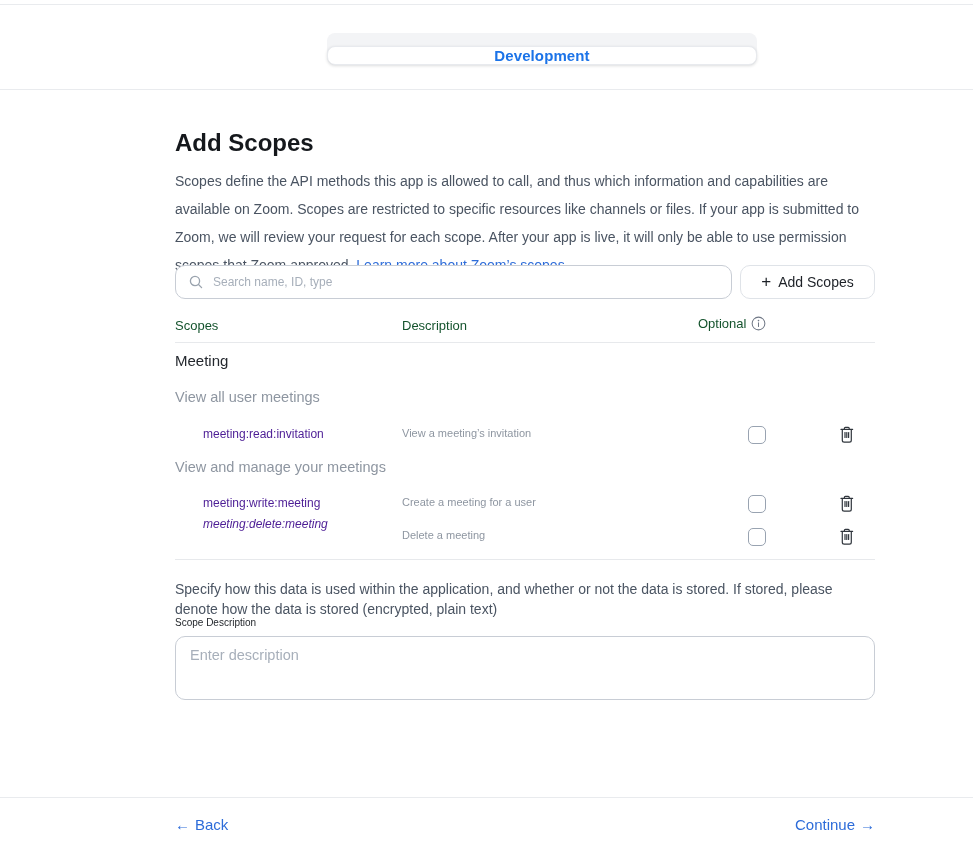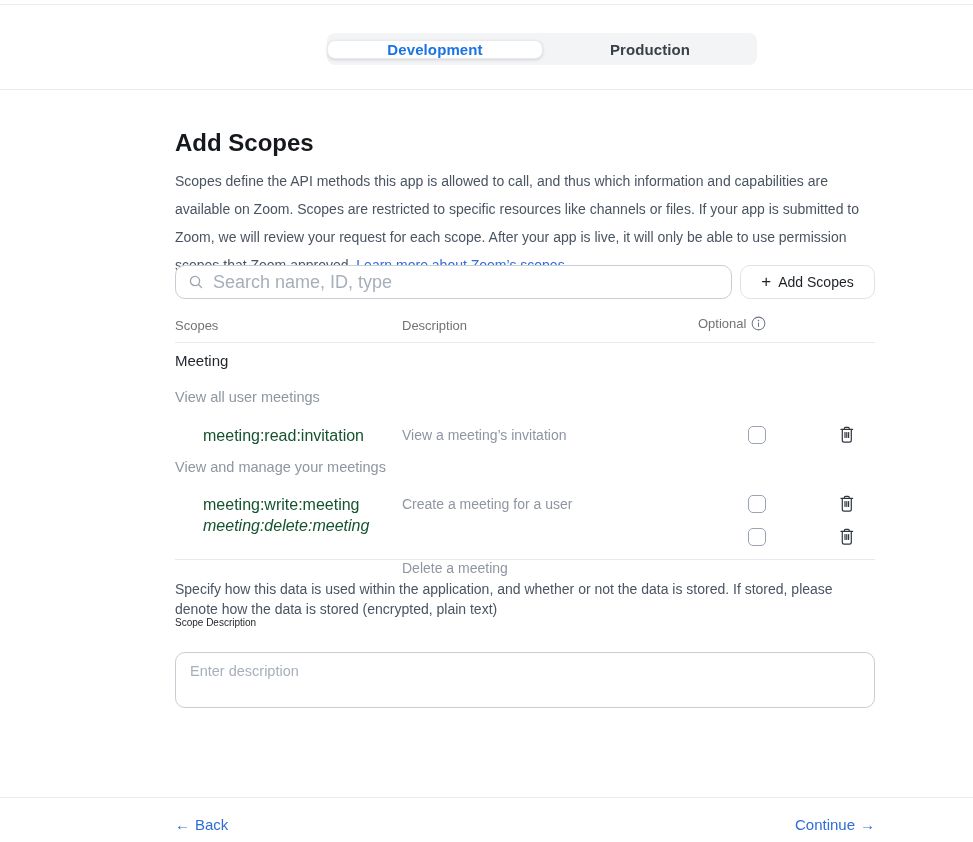--- a/index.html
+++ b/index.html
@@ -7,21 +7,21 @@
   body { font-family: "Liberation Sans", sans-serif; position: relative; }
 
   .hairline { position: absolute; left: 0; width: 973px; height: 1px; background: #e9ebee; }
   .hairline-top { top: 4px; }
   .hairline-tabs { top: 89px; }
   .hairline-footer { top: 797px; }
 
   
   .tab-group {
     position: absolute; left: 327px; top: 33px; width: 430px; height: 32px;
-    background: #f3f4f6; border-radius: 8px; display: flex; align-items: center;
+    background: #f3f4f6; border-radius: 8px; display: flex; align-items: flex-end;
   }
   .tab {
     flex: 1; display: flex; align-items: center; justify-content: center;
     font-size: 15px; font-weight: 600; color: #3b4149; cursor: pointer;
     border-radius: 8px; letter-spacing: .1px;
   }
   .tab.active {
     background: #ffffff; color: #1b73e8; font-weight: 700;
     border: 1px solid #e8eaee; box-shadow: 0 1px 3px rgba(20,24,31,.15);
   }
@@ -34,79 +34,78 @@
   .intro { top: 167px; left: 0; width: 700px; font-size: 14px; line-height: 28px; color: #4a5462; }
   .link { color: #2d6cd9; text-decoration: none; cursor: pointer; }
 
   
   .search-box {
     top: 265px; left: 0; width: 557px; height: 34px;
     border: 1px solid #c8cdd5; border-radius: 10px; background: #fff;
     display: flex; align-items: center; padding: 0 12px; gap: 9px;
   }
   .search-box input {
-    border: none; outline: none; flex: 1; font-size: 18px;
+    border: none; outline: none; flex: 1; font-size: 12px;
     font-family: "Liberation Sans", sans-serif; color: #2c323a; background: transparent;
   }
   .search-box input::placeholder { color: #a7afba; }
   .add-scopes-btn {
     top: 265px; left: 565px; width: 135px; height: 34px;
     border: 1px solid #dfe3e8; border-radius: 10px; background: #fff;
     display: flex; align-items: center; justify-content: center; gap: 7px;
     font-size: 14px; color: #1d2127; cursor: pointer;
     font-family: "Liberation Sans", sans-serif;
   }
   .plus-glyph { font-size: 17px; font-weight: 400; color: #1d2127; line-height: 1; margin-top: -1px; }
 
   
-  .thead-cell { font-size: 13px; color: #737373; }
+  .thead-cell { font-size: 13px; color: #14532d; }
   .th-scopes { top: 318px; left: 0; }
   .th-description { top: 318px; left: 227px; }
   .th-optional { top: 316px; left: 523px; display: inline-flex; align-items: center; gap: 5px; }
   .divider-inner { position: absolute; left: 0; width: 700px; height: 1px; background: #e7e9ec; }
   .div-head { top: 342px; }
   .div-rows { top: 559px; }
 
   .group-label { top: 352px; left: 0; font-size: 15px; color: #24282e; text-align: right; }
   .section-label { font-size: 14.5px; color: #8e96a1; left: 0; }
-  .scope-id { font-size: 16px; color: #14532d; left: 28px; }
-  .scope-desc { font-size: 14px; color: #8e96a1; left: 227px; }
+  .scope-id { font-size: 12px; color: #4c1d95; left: 28px; }
+  .scope-desc { font-size: 11px; color: #8e96a1; left: 227px; }
   .checkbox {
     position: absolute; left: 573px; width: 18px; height: 18px;
     border: 1.5px solid #99a3b1; border-radius: 5px; background: #fff; cursor: pointer;
   }
   .trash-btn { position: absolute; left: 664px; width: 18px; height: 18px;
     background: none; border: none; cursor: pointer; padding: 0; }
 
   
   .scope-desc-label { top: 585px; left: 0; font-size: 10px; font-weight: 400; color: #1d2126; margin-top: 32px; }
   .scope-desc-helper { top: 579px; left: 0; width: 700px; font-size: 14px; line-height: 20px; color: #4a5462; }
   .desc-textarea {
-    top: 652px; left: 0; width: 700px; height: 56px;
+    top: 636px; left: 0; width: 700px; height: 64px;
     border: 1px solid #c8cdd5; border-radius: 10px; resize: none;
     font-family: "Liberation Sans", sans-serif; font-size: 14.5px; color: #2c323a;
     padding: 10px 14px; outline: none;
   }
   .desc-textarea::placeholder { color: #a7afba; }
 
   
   .footer-nav { top: 816px; left: 0; width: 700px; display: flex; justify-content: space-between; }
   .nav-link { font-size: 15px; color: #2d6cd9; text-decoration: none; cursor: pointer;
     display: inline-flex; align-items: center; gap: 5px; background: none; border: none;
     font-family: "Liberation Sans", sans-serif; padding: 0; }
   .arrow-glyph { font-size: 15px; line-height: 1; }
 </style>
 </head>
 <body>
 
 <div class="hairline hairline-top"></div>
 
 <div class="tab-group">
   <div class="tab active">Development</div>
-  <div class="tab">Production</div>
 </div>
 <div class="hairline hairline-tabs"></div>
 
 <div class="content">
 
   <h1 class="abs page-title">Add Scopes</h1>
 
   <p class="abs intro"><span>Scopes define the API methods this app is allowed to call, and thus which information and capabilities are available on Zoom. Scopes are restricted to specific resources like channels or files. If your app is submitted to Zoom, we will review your request for each scope. After your app is live, it will only be able to use permission scopes that Zoom approved. </span><a class="link">Learn more about Zoom’s scopes.</a></p>
 
   <div class="abs search-box">
@@ -174,21 +173,21 @@
           <line x1="6" y1="6.6" x2="6" y2="11.4"></line>
           <line x1="7.8" y1="6.6" x2="7.8" y2="11.4"></line>
           <line x1="9.6" y1="6.6" x2="9.6" y2="11.4"></line>
         </svg>
       </span>
     </button>
   </div>
 
   <div>
     <span class="abs scope-id" style="top:517px;font-style:italic;">meeting:delete:meeting</span>
-    <span class="abs scope-desc" style="top:529px;margin-top:31px;">Delete a meeting</span>
+    <span class="abs scope-desc" style="top:529px;">Delete a meeting</span>
     <span class="checkbox" style="top:528px;"></span>
     <button class="trash-btn" style="top:528px;">
       <span style="display:flex;">
         <svg width="16" height="18" viewBox="0 0 16 18" fill="none" stroke="#30363d" stroke-width="1.2" stroke-linecap="round">
           <path d="M5.4 3.1 V2.3 a0.95 0.95 0 0 1 0.95 -0.95 h2.9 a0.95 0.95 0 0 1 0.95 0.95 V3.1"></path>
           <line x1="2" y1="3.4" x2="13.6" y2="3.4"></line>
           <path d="M3.3 3.6 V14.2 a1.9 1.9 0 0 0 1.9 1.9 h5.2 a1.9 1.9 0 0 0 1.9 -1.9 V3.6"></path>
           <line x1="6" y1="6.6" x2="6" y2="11.4"></line>
           <line x1="7.8" y1="6.6" x2="7.8" y2="11.4"></line>
           <line x1="9.6" y1="6.6" x2="9.6" y2="11.4"></line>

